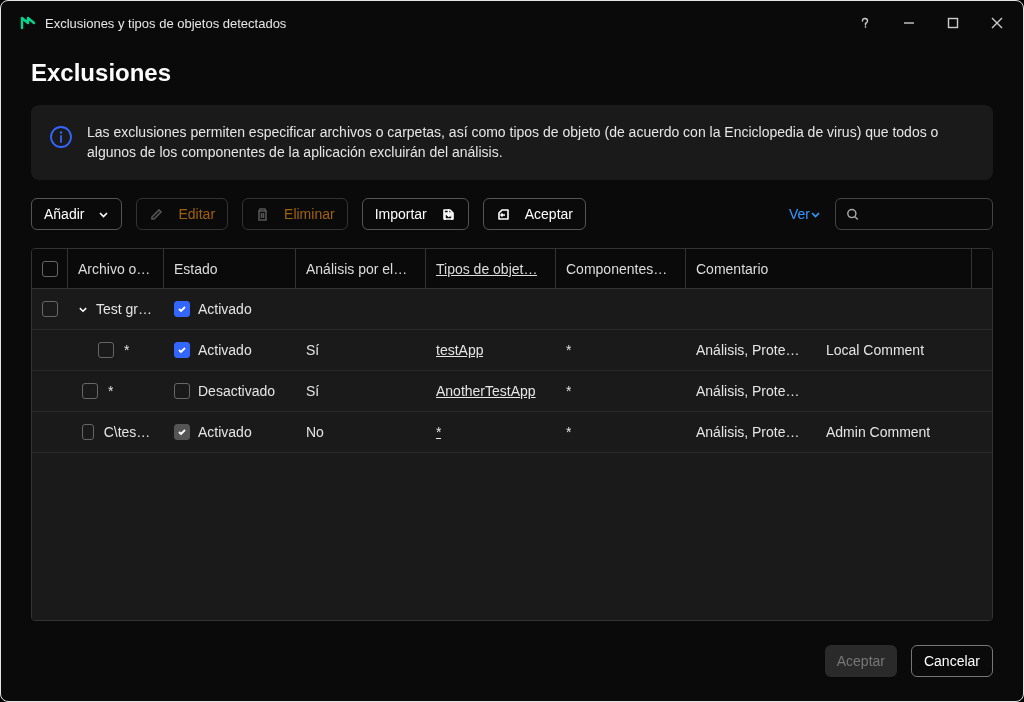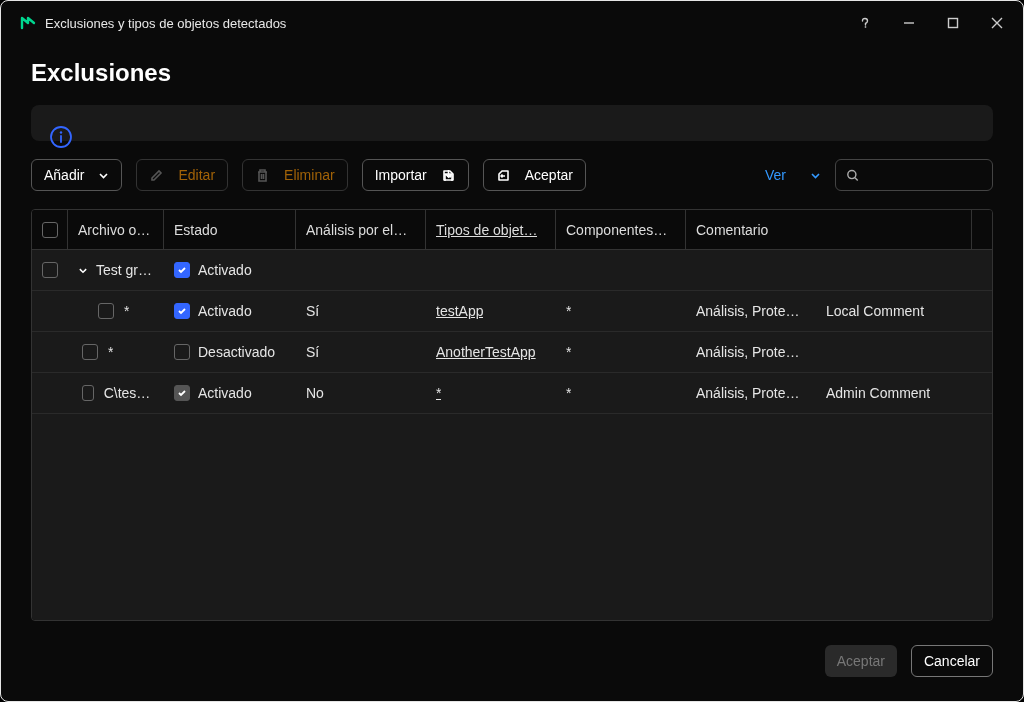--- a/index.html
+++ b/index.html
@@ -20,21 +20,21 @@
 .page-title { font-size: 24px; font-weight: 600; margin: 14px 0 18px; }
 
 .info-banner { background: #1a1a1a; border-radius: 8px; padding: 18px 18px 18px 56px; position: relative; margin-bottom: 18px; color: #e6e6e6; line-height: 1.4; font-size: 14px; }
 .info-icon { position: absolute; left: 18px; top: 20px; width: 24px; height: 24px; }
 
 .toolbar { display: flex; align-items: center; gap: 14px; margin-bottom: 18px; }
 .btn { height: 32px; padding: 0 12px; border-radius: 6px; display: inline-flex; align-items: center; gap: 14px; font-size: 14px; cursor: pointer; border: 1px solid #555; background: transparent; color: #fff; }
 .btn-disabled { border-color: #333; color: #a16207; cursor: default; }
 .btn-disabled .ic { stroke: #555; }
 .toolbar-spacer { flex: 1; }
-.link-btn { color: #3399ff; display: inline-flex; align-items: center; gap: 24px; cursor: pointer; }
+.link-btn { color: #3399ff; display: inline-flex; align-items: center; gap: 0; cursor: pointer; }
 .search-box { width: 158px; height: 32px; border: 1px solid #444; border-radius: 6px; display: flex; align-items: center; padding: 0 10px; }
 .search-box input { background: transparent; border: none; outline: none; color: #fff; width: 100%; font-size: 14px; }
 
 .table-container { flex: 1; border: 1px solid #333; border-radius: 4px; overflow: hidden; display: flex; flex-direction: column; }
 .table-header { display: flex; background: #0a0a0a; border-bottom: 1px solid #333; height: 40px; align-items: center; }
 .th, .td { padding: 0 10px; display: flex; align-items: center; overflow: hidden; text-overflow: ellipsis; white-space: nowrap; }
 .th { font-weight: 500; color: #ddd; border-right: 1px solid #333; height: 40px; }
 .th:last-child { border-right: none; }
 
 .col-check { width: 36px; justify-content: center; padding: 0; }
@@ -108,20 +108,21 @@
     <h1 class="page-title">Exclusiones</h1>
 
     <div class="info-banner">
       <span class="info-icon">
         <svg width="24" height="24" viewBox="0 0 24 24">
             <circle cx="12" cy="12" r="10" stroke="#3366ff" stroke-width="1.8" fill="none"></circle>
             <circle cx="12" cy="7.5" r="1.2" fill="#3366ff"></circle>
             <line x1="12" y1="11" x2="12" y2="17" stroke="#3366ff" stroke-width="1.8" stroke-linecap="round"></line>
           </svg>
       </span>
+      <span>Las exclusiones permiten especificar archivos o carpetas, así como tipos de objeto (de acuerdo con la Enciclopedia de virus) que todos o algunos de los componentes de la aplicación excluirán del análisis.</span>
     </div>
 
     <div class="toolbar">
       <button class="btn">
         <span>Añadir</span>
         <svg class="chev" width="11" height="11" viewBox="0 0 11 11">
             <path d="M2 4 L5.5 7.5 L9 4"></path>
           </svg>
       </button>
       <button class="btn btn-disabled">

